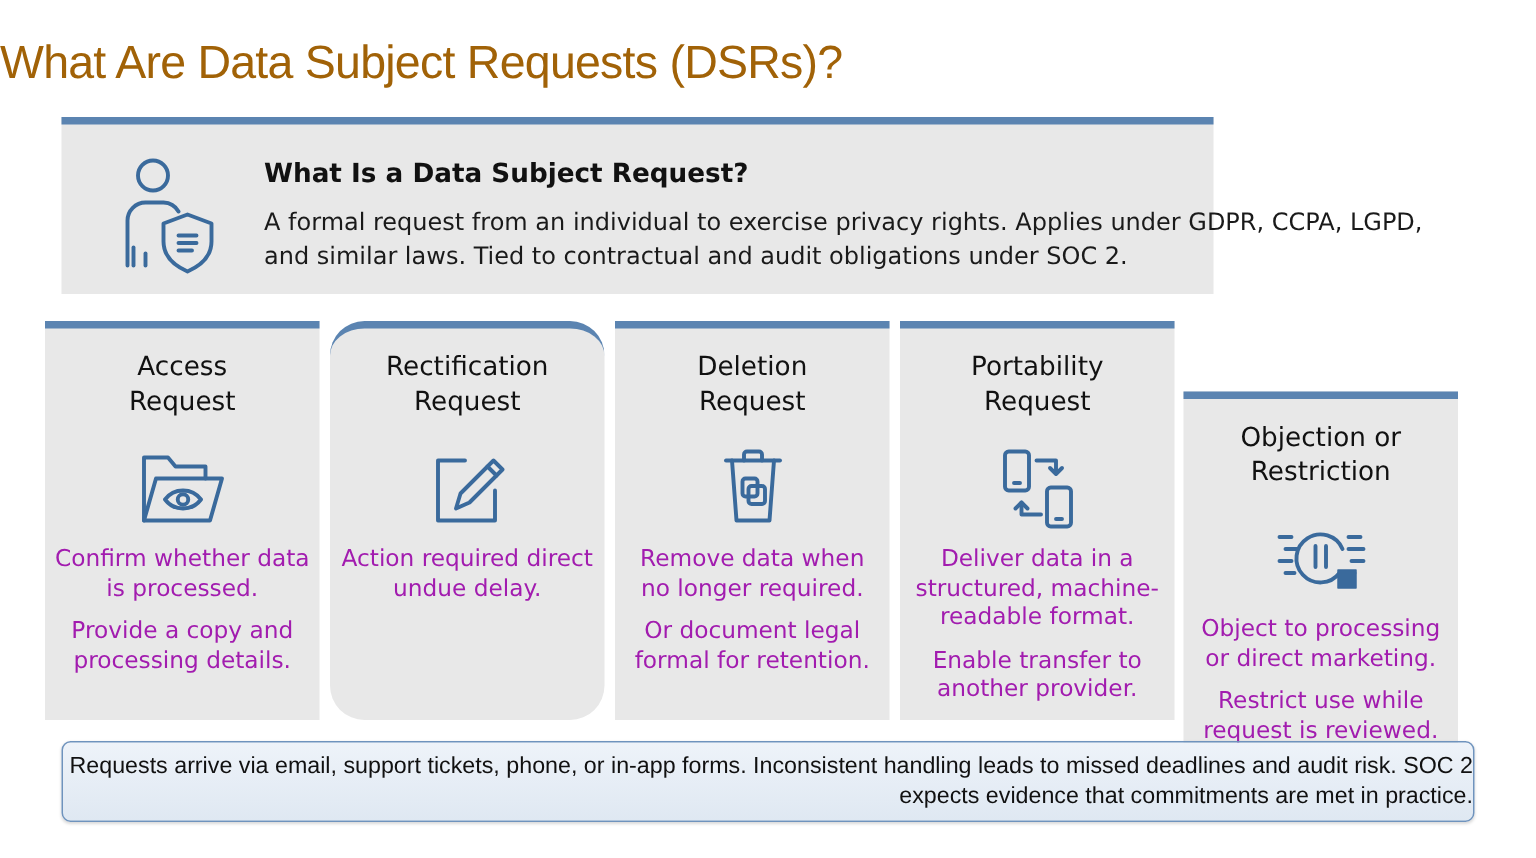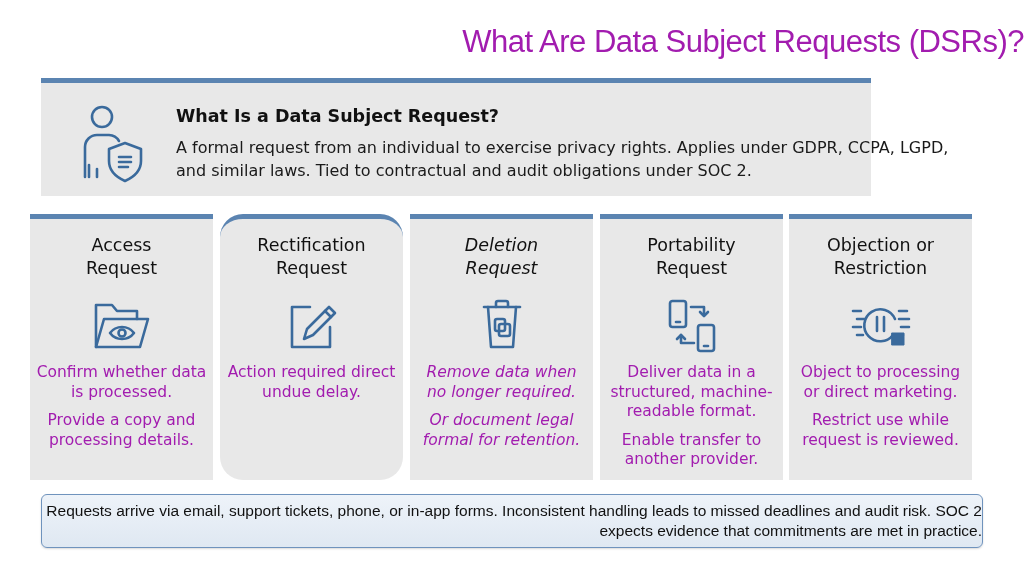--- a/index.html
+++ b/index.html
@@ -1,25 +1,25 @@
 <!DOCTYPE html>
 <html><head>
   <meta charset="utf-8">
   <style>
     html, body { margin: 0; padding: 0; }
     body {
       width: 1024px; height: 572px; background: #ffffff; position: relative; overflow: hidden;
       font-family: "DejaVu Sans", "Liberation Sans", sans-serif; color: #1a1a1a;
     }
     .title {
-      position: absolute; left: 0; top: 24px; width: 1024px; text-align: right;
-      font-family: "Liberation Sans", sans-serif; font-size: 31px; letter-spacing: -0.5px; color: #a21caf;
+      position: absolute; left: 0; top: 24px; width: 1024px; text-align: left;
+      font-family: "Liberation Sans", sans-serif; font-size: 31px; letter-spacing: -0.5px; color: #a16207;
     }
     .intro {
-      position: absolute; left: 41px; top: 78px; width: 830px; height: 118px;
+      position: absolute; left: 41px; top: 78px; width: 768px; height: 118px;
       background: #e8e8e8; border-top: 5px solid #5b84b1; box-sizing: border-box; padding-left: 41px;
     }
     .intro-icon { position: absolute; left: 36px; top: 22px; width: 70px; height: 80px; }
     .intro-heading {
       position: absolute; left: 135px; top: 23px; font-size: 17.5px; font-weight: bold; color: #111;
     }
     .intro-body {
       position: absolute; left: 135px; top: 53px; width: 790px; font-size: 16px; line-height: 23px; color: #1a1a1a;
     }
     .cards { position: absolute; left: 30px; top: 214px; width: 942px; height: 303px; }
@@ -89,21 +89,21 @@
     <svg class="card-icon" viewBox="0 0 64 56" fill="none" stroke="#3a6a9c" stroke-width="2.6" stroke-linecap="round" stroke-linejoin="round">
       <path d="M30 10 H12 v40 h38 V30"></path>
       <path d="M24 42 l3 -10 l22 -22 l6 6 l-22 22 z"></path>
       <path d="M45 14 l6 6"></path>
     </svg>
     <div class="card-desc">
       <p>Action required direct undue delay.</p>
     </div>
   </div>
 
-  <div class="card" style="left:380px;font-style:italic;">
+  <div class="card" style="left:380px;">
     <div class="card-title">
       <div>Deletion</div>
       <div>Request</div>
     </div>
     <svg class="card-icon" viewBox="0 0 64 56" fill="none" stroke="#3a6a9c" stroke-width="2.6" stroke-linecap="round" stroke-linejoin="round">
       <path d="M14 10 H50"></path>
       <path d="M26 10 V6 a2 2 0 0 1 2 -2 h8 a2 2 0 0 1 2 2 V10"></path>
       <path d="M18 10 l3 40 h22 l3 -40"></path>
       <rect x="25" y="22" width="10" height="12" rx="2"></rect>
       <rect x="29" y="27" width="11" height="12" rx="2"></rect>
@@ -128,21 +128,21 @@
       <path d="M40 15 l4 4 l4 -4"></path>
       <path d="M34 46 h-13 v-8"></path>
       <path d="M17 42 l4 -4 l4 4"></path>
     </svg>
     <div class="card-desc">
       <p>Deliver data in a structured, machine-readable format.</p>
       <p>Enable transfer to another provider.</p>
     </div>
   </div>
 
-  <div class="card" style="left:759px;">
+  <div class="card" style="left:759px;margin-top:47px;">
     <div class="card-title">
       <div>Objection or</div>
       <div>Restriction</div>
     </div>
     <svg class="card-icon" viewBox="0 0 64 56" fill="none" stroke="#3a6a9c" stroke-width="2.6" stroke-linecap="round" stroke-linejoin="round">
       <path d="M44 38 A16 16 0 1 1 46 22"></path>
       <path d="M28 20 V34 M35 20 V34"></path>
       <path d="M4 14 h8 M8 22 h8 M4 30 h8 M8 38 h6"></path>
       <path d="M50 14 h8 M50 22 h10 M52 30 h8 M50 38 h4"></path>
       <rect x="43" y="36" width="12" height="12" fill="#3a6a9c" stroke="#3a6a9c" stroke-width="1"></rect>

